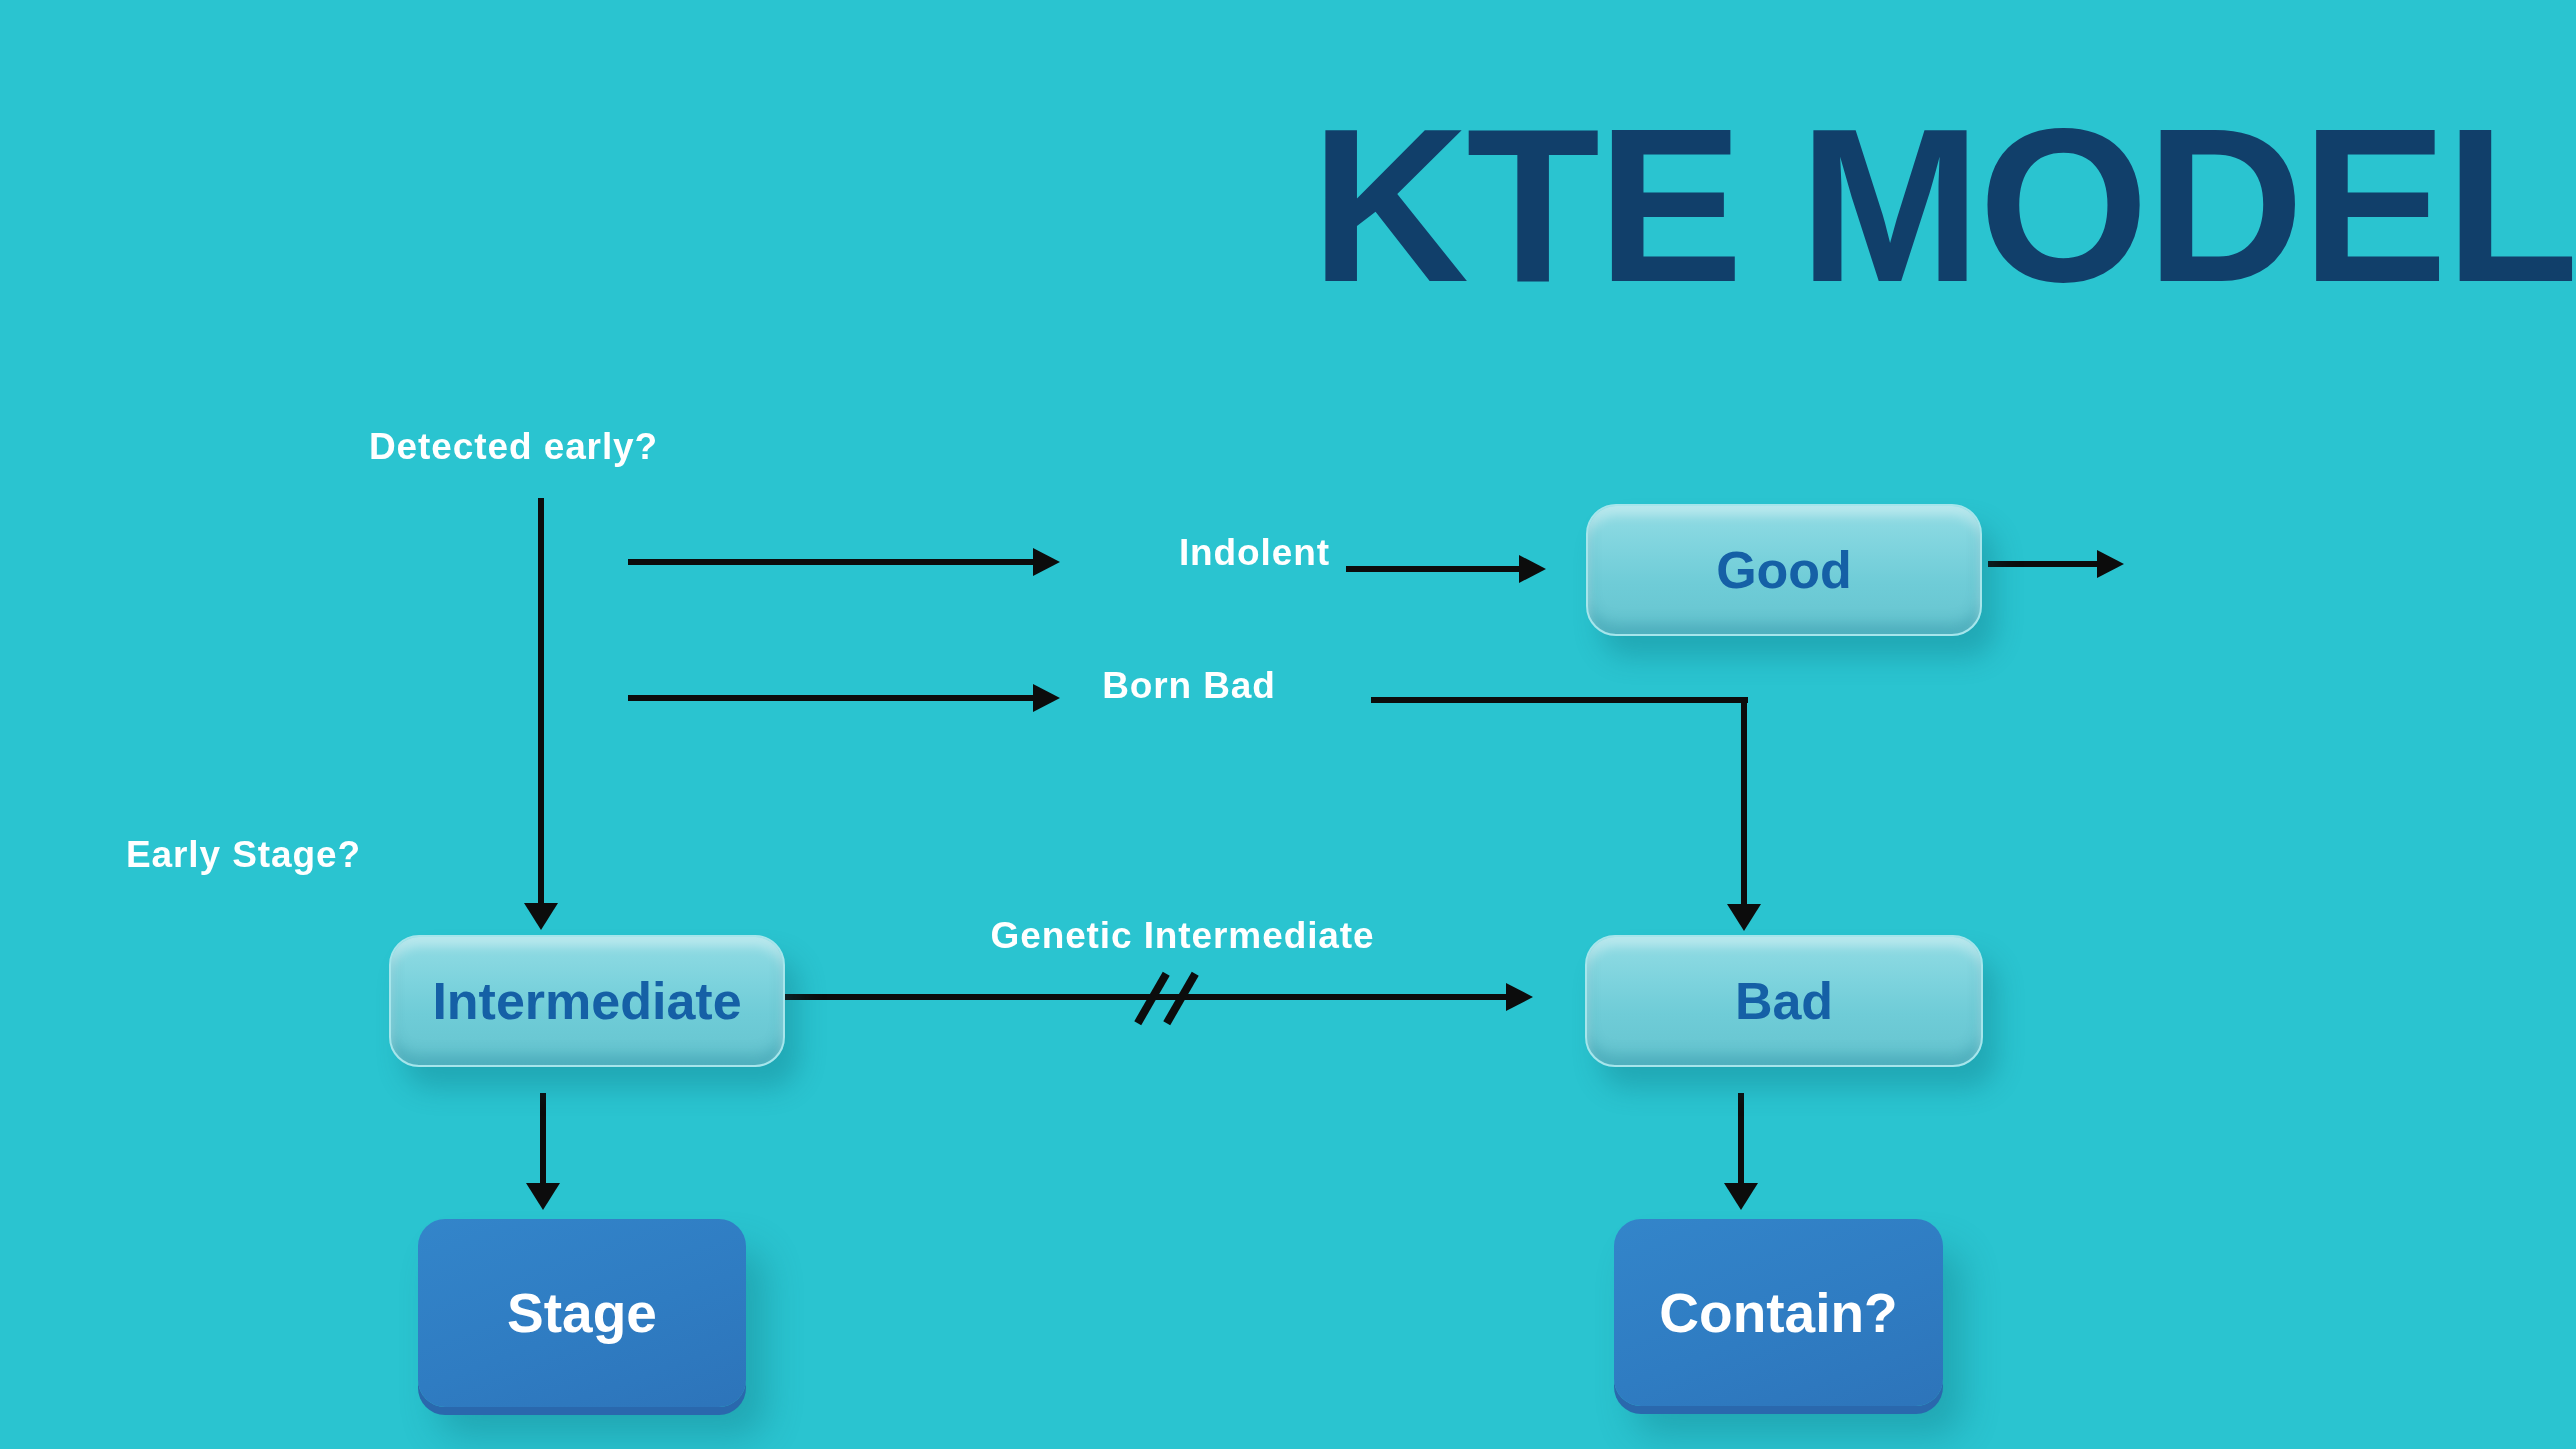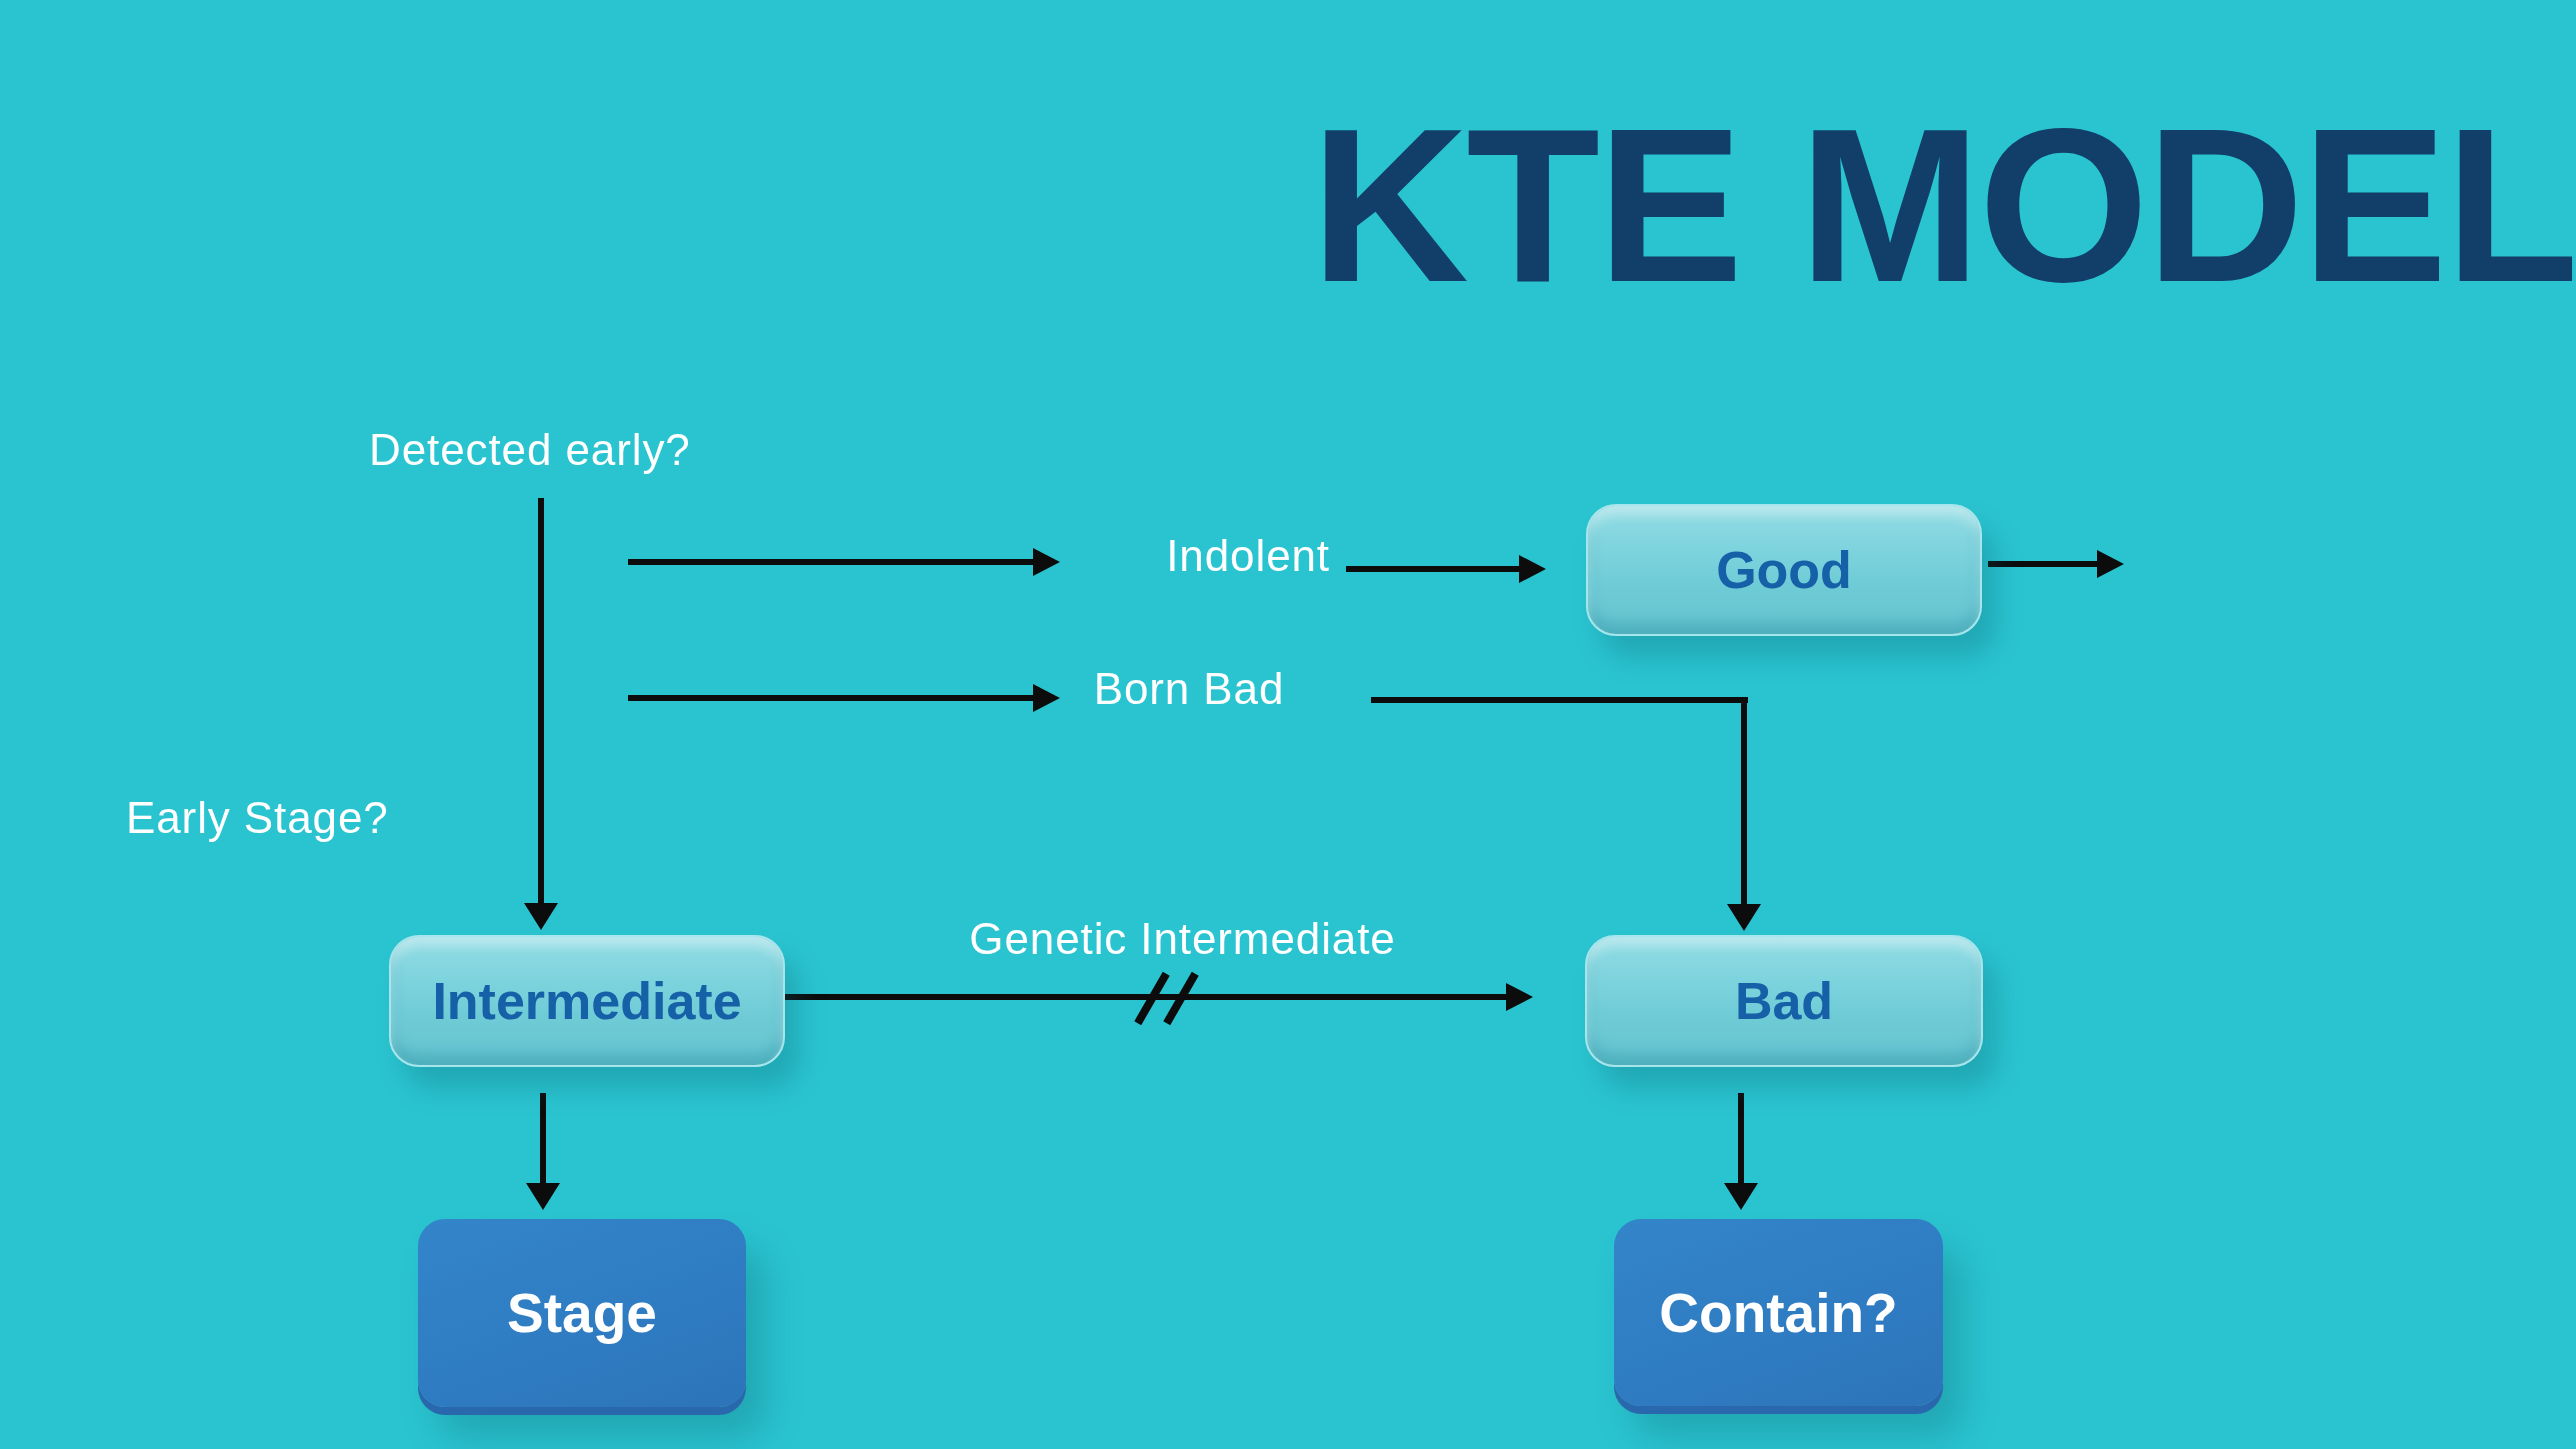--- a/index.html
+++ b/index.html
@@ -7,22 +7,22 @@
     position:relative;width:2576px;height:1449px;overflow:hidden;
     background:#2ac4d0;
     font-family:"Liberation Sans", sans-serif;
   }
   .title{
     position:absolute;left:0;top:96px;width:100%;
     text-align:right;font-size:219px;font-weight:800;letter-spacing:-2.7px;
     color:#113f6a;line-height:1;white-space:nowrap;
   }
   .lbl{
-    position:absolute;color:#ffffff;font-size:44px;line-height:1;
-    letter-spacing:0.9px;white-space:nowrap;font-weight:400;
+    position:absolute;color:#ffffff;font-size:37px;line-height:1;
+    letter-spacing:0.9px;white-space:nowrap;font-weight:700;
   }
   .lbl.center{text-align:center;}
   .node{
     position:absolute;display:flex;align-items:center;justify-content:center;
     font-weight:bold;white-space:nowrap;margin-left:38px;
   }
   .node.light{
     background:linear-gradient(180deg,#92dce4 0%,#7dd3dd 35%,#6fccd7 60%,#65c4cf 100%);
     border:2.7px solid #a6e5eb;border-radius:30px;
     color:#1560a6;font-size:52px;
@@ -54,21 +54,21 @@
   }
 </style>
 </head>
 <body>
 
 <div id="canvas">
 
   <div class="title">KTE MODEL</div>
 
   <div class="lbl" style="left:369px;top:428px;">Detected early?</div>
-  <div class="lbl" style="left:126px;top:796px;">Early Stage?</div>
+  <div class="lbl" style="left:126px;top:836px;">Early Stage?</div>
   <div class="lbl center" style="left:1080px;top:534px;width:250px;text-align:right;">Indolent</div>
   <div class="lbl center" style="left:1064px;top:667px;width:250px;">Born Bad</div>
   <div class="lbl center" style="left:959px;top:917px;width:447px;">Genetic Intermediate</div>
 
   <div>
     <div class="vline" style="left:538px;top:498px;height:407px;"></div>
     <div class="head-down" style="left:524px;top:903px;"></div>
   </div>
 
   <div>

